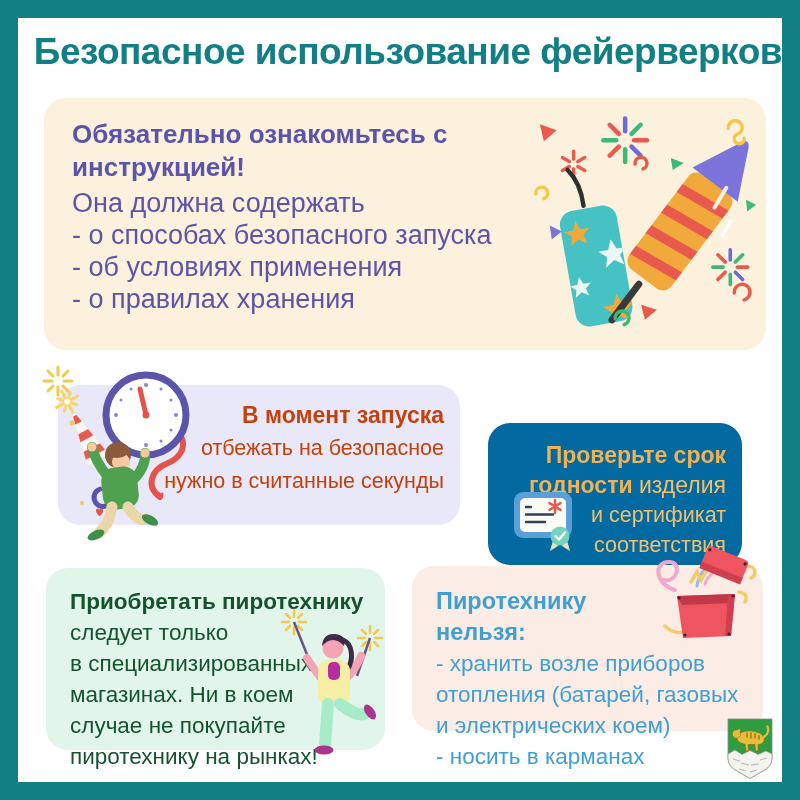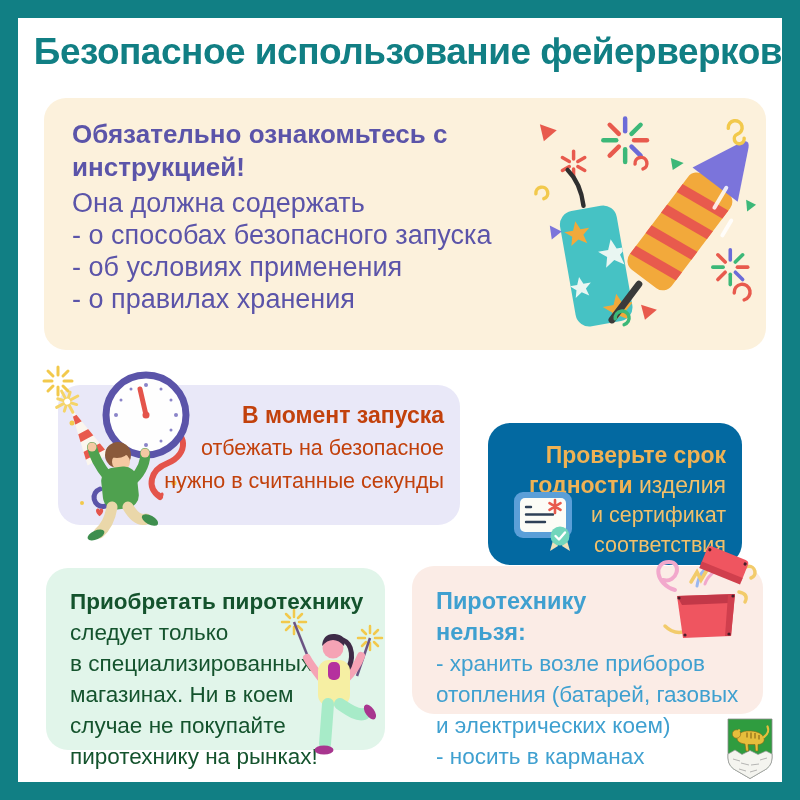--- a/index.html
+++ b/index.html
@@ -16,21 +16,21 @@
     position:absolute; top:13px; left:0; width:764px;
     margin:0; text-align:right;
     font-size:37px; font-weight:bold; letter-spacing:-0.5px;
     color:#117f84; white-space:nowrap;
   }
   .card { position:absolute; border-radius:22px; }
   .card-instruction { left:26px;  top:80px;  width:722px; height:252px; background:#fcf1dc; }
   .card-launch      { left:40px;  top:367px; width:402px; height:140px; background:#e9e8f8; }
   .card-expiry      { left:470px; top:365px; width:254px; height:142px; background:#0369a1;margin-top:40px; }
   .card-purchase    { left:28px;  top:550px; width:339px; height:182px; background:#e1f5ea; }
-  .card-storage     { left:394px; top:548px; width:351px; height:148px; background:#fbece6; }
+  .card-storage     { left:394px; top:548px; width:351px; height:165px; background:#fbece6; }
 
   .instruction-text { position:absolute; left:28px; top:20px; width:478px; color:#5b54a9; }
   .instruction-text .h  { font-size:26px; font-weight:bold; line-height:33px; margin-bottom:3px; }
   .instruction-text .ln { font-size:27px; line-height:32px; }
 
   .launch-text { position:absolute; right:16px; top:14px; text-align:right; color:#c2410c; white-space:nowrap; }
   .launch-text .h  { font-size:23px; font-weight:bold; line-height:33px; }
   .launch-text .ln { font-size:21.5px; line-height:33px; }
 
   .expiry-text { position:absolute; right:16px; top:17px; text-align:right; color:#efb254; white-space:nowrap; }

